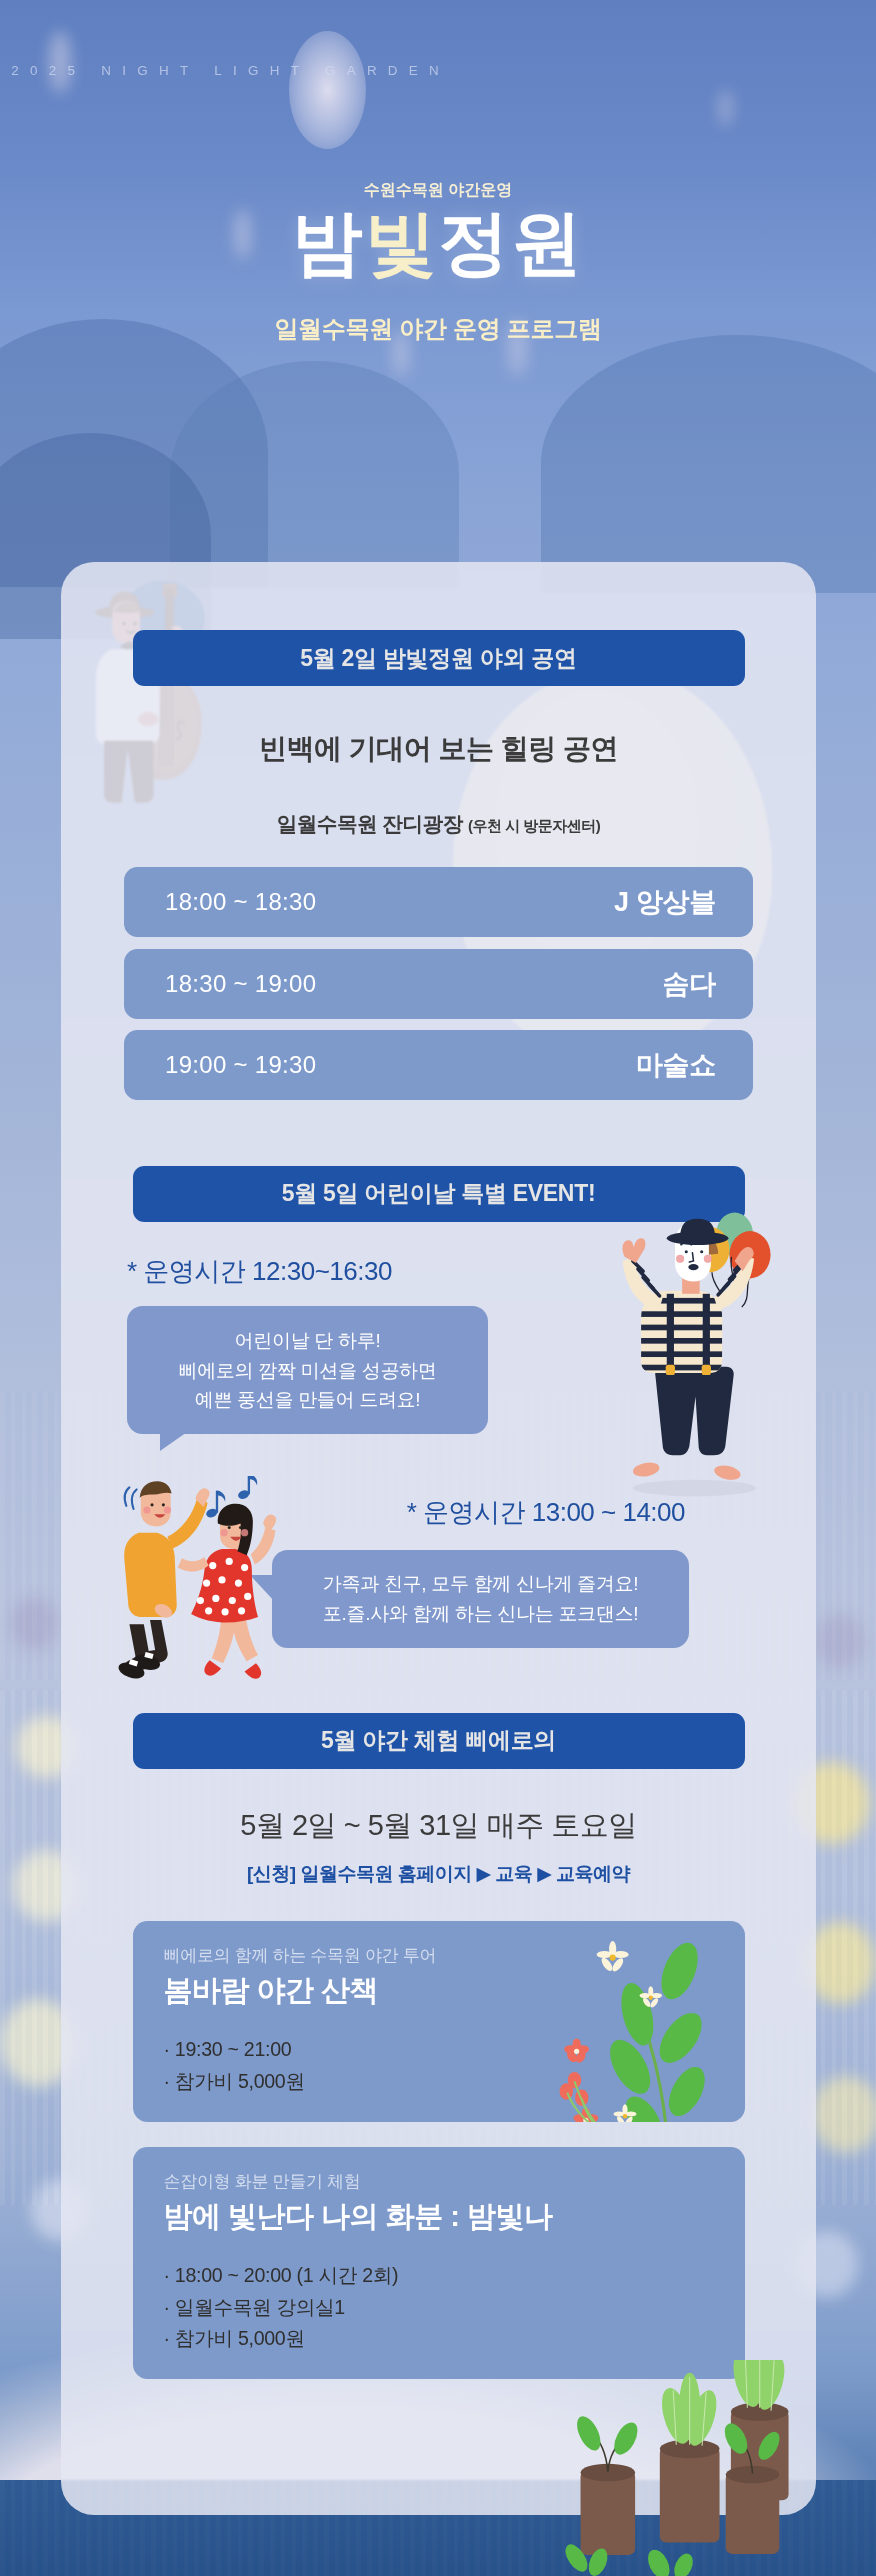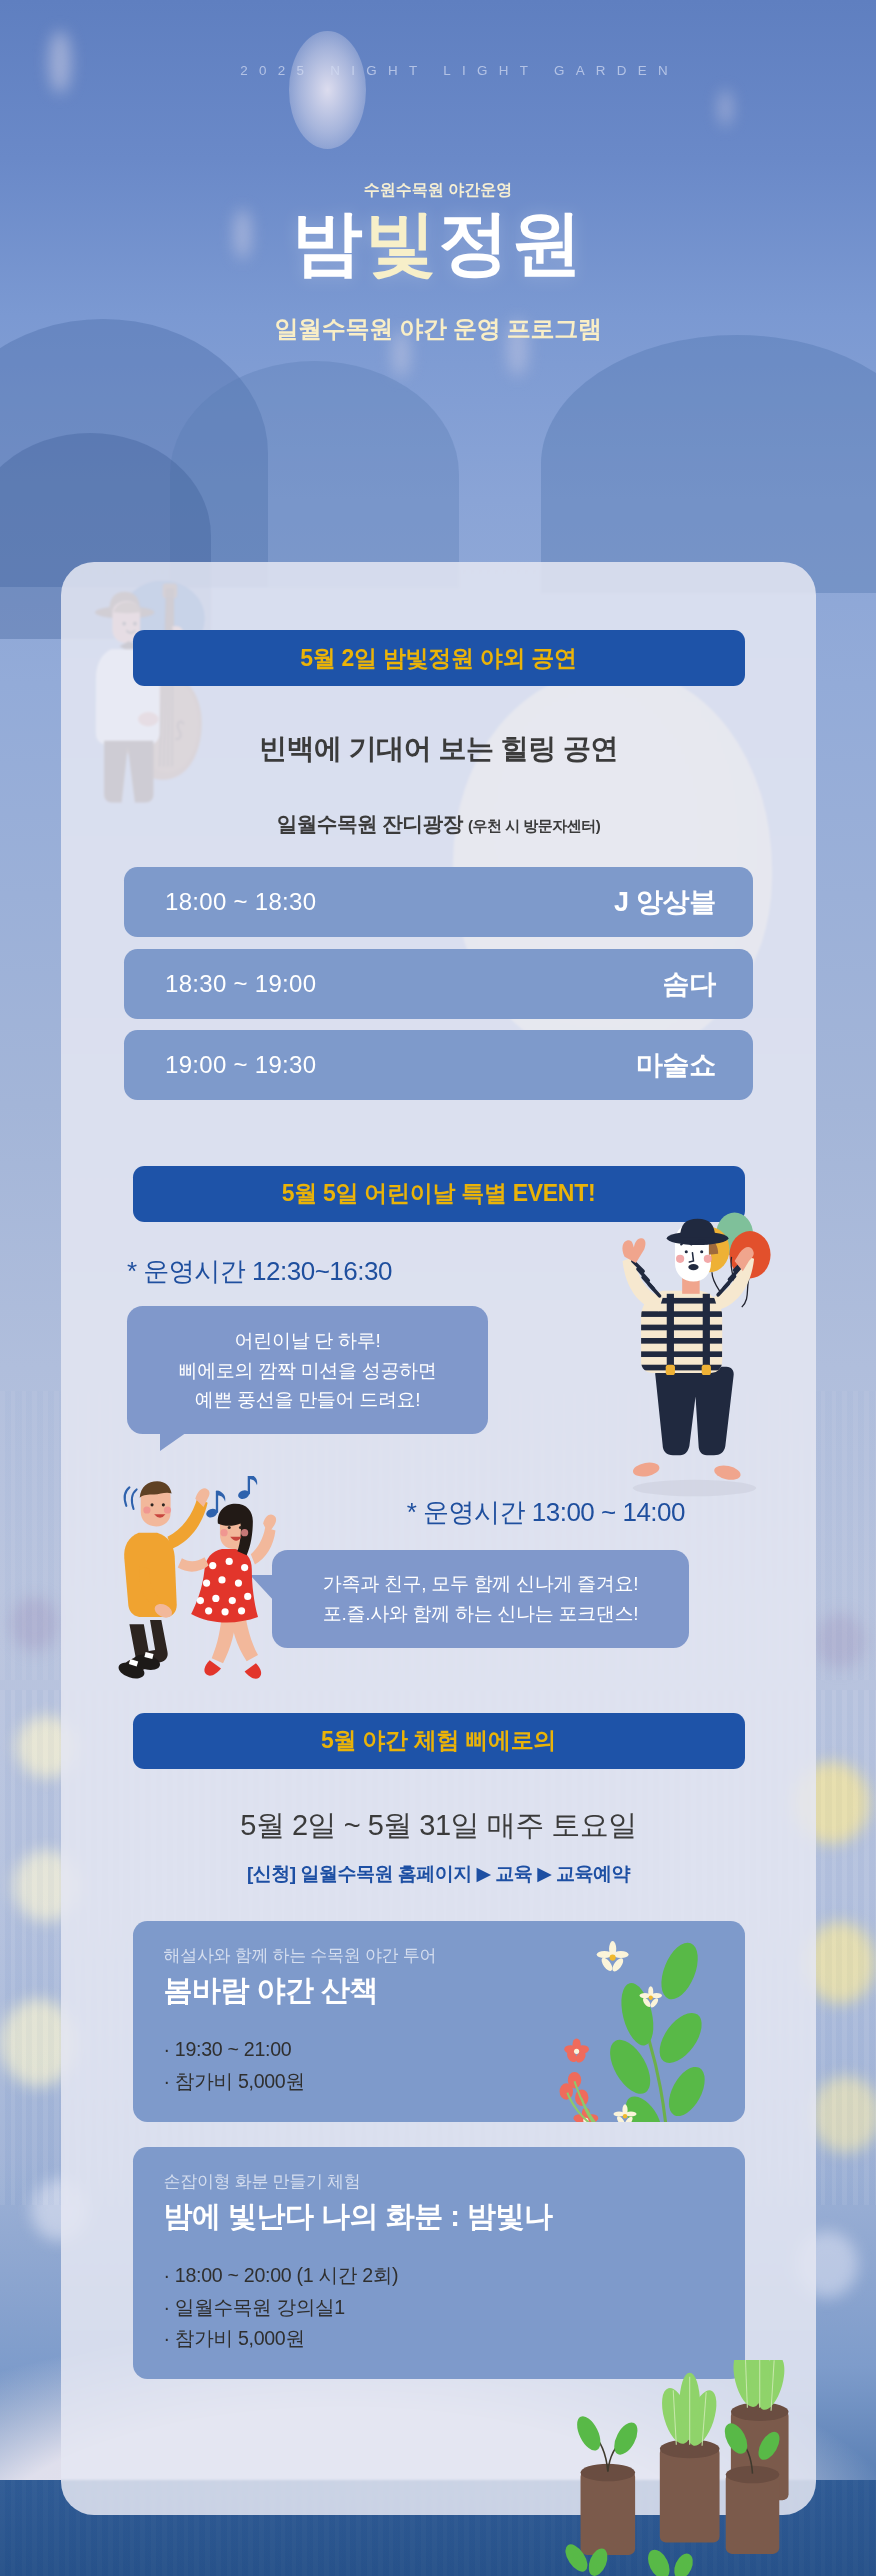--- a/index.html
+++ b/index.html
@@ -41,23 +41,23 @@
     position:absolute;left:0;right:0;bottom:0;height:149px;
     background:linear-gradient(180deg,#2e5a94 0%, #27528b 50%, #1f4a82 100%);
   }
   .bottom-fade{
     position:absolute;left:-31px;right:-31px;bottom:77px;height:222px;
     background:radial-gradient(ellipse at 40% 100%, #e4e3ee 0%, #dfdfec 46%, rgba(223,223,236,0) 72%);
   }
 
   
   .eyebrow{
-    position:absolute;left:0;right:0;top:63px;text-align:center;
+    position:absolute;left:0;right:0;top:63px;text-align:left;
     font-size:13.4px;letter-spacing:11.3px;color:#d2dbf2;opacity:.72;
-    font-weight:400;text-indent:11.3px;padding-left:32px;
+    font-weight:400;text-indent:11.3px;
   }
   .kicker-wrap{position:absolute;left:0;right:0;top:49px;text-align:center;}
   .kicker-wrap span{font-size:16px;color:#f6efd3;font-weight:700;letter-spacing:0;}
   .maintitle{
     position:absolute;left:0;right:0;top:61px;text-align:center;
     font-size:71px;font-weight:700;color:#ffffff;letter-spacing:2.1px;
     line-height:1.05;text-shadow:0 0 18.5px rgba(255,255,255,.22);
   }
   .maintitle .accent{color:#f7efc9;}
   .subtitle{
@@ -74,21 +74,21 @@
     overflow:visible;
   }
   .panel-inner{position:relative;width:100%;height:100%;}
 
   
   .ribbon{
     position:relative;margin:0 auto;width:629px;height:56px;
     background:#1e53a8;border-radius:11.3px;
     display:flex;align-items:center;justify-content:center;
   }
-  .ribbon span{color:#eab308;font-size:23px;font-weight:700;letter-spacing:-0.3px;}
+  .ribbon span{color:#e5e5e5;font-size:23px;font-weight:700;letter-spacing:-0.3px;}
 
   
   .row{
     margin:0 auto;width:629px;height:70px;background:#7e9acb;
     border-radius:13.4px;display:flex;align-items:center;
     justify-content:space-between;padding:0 37px 0 41px;
   }
   .row .time{color:#fff;font-size:24px;font-weight:400;letter-spacing:0.3px;}
   .row .act{color:#fff;font-size:27px;font-weight:700;letter-spacing:-0.3px;}
 
@@ -308,21 +308,21 @@
       </div>
 
       <div style="height:37px;"></div>
       <div class="bigdate">5월 2일 ~ 5월 31일 매주 토요일</div>
 
       <div style="height:15.5px;"></div>
       <div class="applyline">[신청] 일월수목원 홈페이지 ▶ 교육 ▶ 교육예약</div>
 
       <div style="height:34px;"></div>
       <div class="card" style="width:612px;">
-        <div class="ctag">해설사와 함께 하는 수목원 야간 투어</div>
+        <div class="ctag">삐에로의 함께 하는 수목원 야간 투어</div>
         <div class="ctitle">봄바람 야간 산책</div>
         <ul>
           <li>· 19:30 ~ 21:00</li>
           <li>· 참가비 5,000원</li>
         </ul>
 
         <svg class="ill" style="right:17.5px;top:15.5px;" width="170" height="206" viewBox="0 0 330 400">
           <path d="M214 392 C206 300 188 210 150 120" stroke="#6cb04a" stroke-width="6" fill="none"></path>
           <ellipse cx="238" cy="66" rx="30" ry="58" transform="rotate(22 238 66)" fill="#58b947"></ellipse>
           <ellipse cx="156" cy="150" rx="28" ry="62" transform="rotate(-14 156 150)" fill="#58b947"></ellipse>

